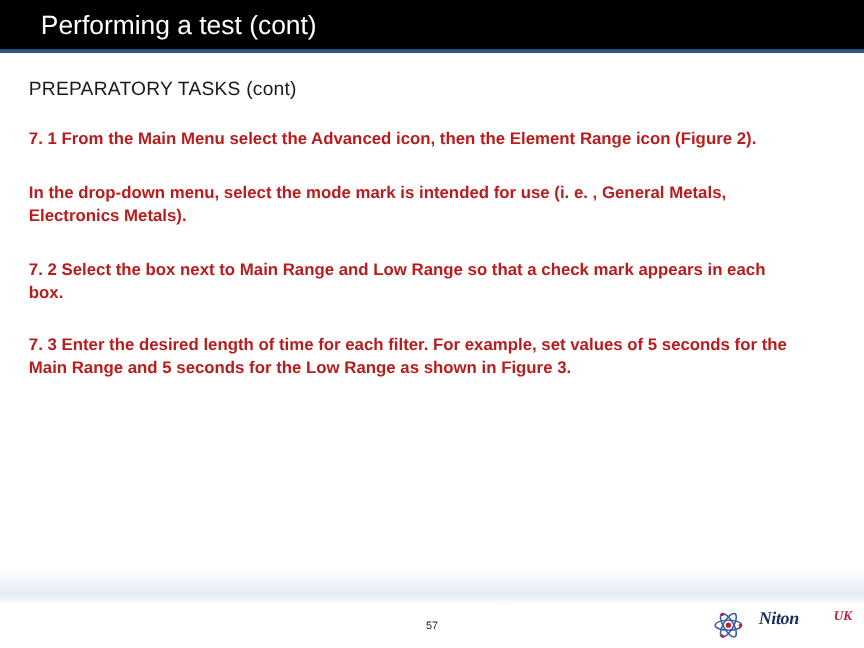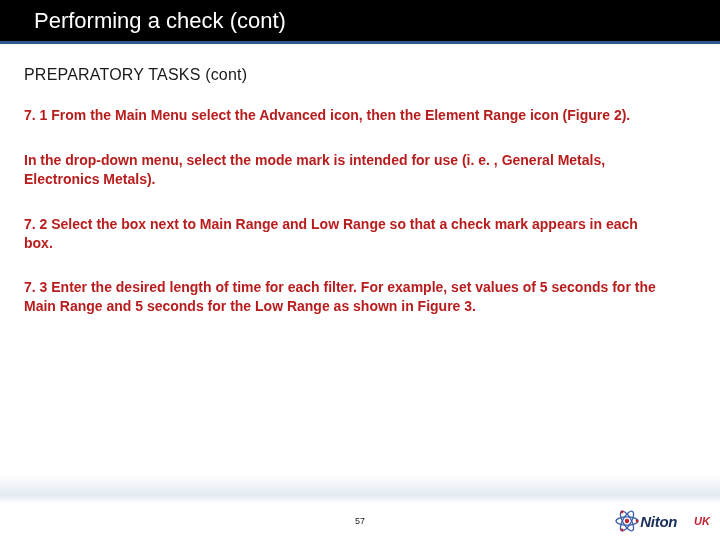--- a/index.html
+++ b/index.html
@@ -63,43 +63,43 @@
     left: 50%;
     transform: translateX(-50%);
     font-size: 9px;
     color: #222;
   }
   .logo {
     position: absolute;
     bottom: 6px;
     right: 10px;
     display: flex;
-    align-items: center;
-    gap: 0;
+    gap: 12px;
+    font-family: Liberation Serif, serif;
   }
   .logo-text {
     font-size: 15px;
     font-weight: 700;
     font-style: italic;
     color: #1a2e5a;
     letter-spacing: -0.3px;
   }
   .logo-sub {
     font-size: 11px;
     font-weight: 700;
     font-style: italic;
     color: #c02030;
     margin-left: 17px;
   }
 </style>
 </head>
 <body>
 
 <div class="title-bar">
-  <span>Performing a check (cont)</span>
+  <span>Performing a test (cont)</span>
 </div>
 
 <div class="content">
   <div class="section-heading">PREPARATORY TASKS (cont)</div>
   <div class="para">7. 1 From the Main Menu select the Advanced icon, then the Element Range icon (Figure 2).</div>
   <div class="para">In the drop-down menu, select the mode mark is intended for use (i. e. , General Metals, Electronics Metals).</div>
   <div class="para">7. 2 Select the box next to Main Range and Low Range so that a check mark appears in each box.</div>
   <div class="para">7. 3 Enter the desired length of time for each filter. For example, set values of 5 seconds for the Main Range and 5 seconds for the Low Range as shown in Figure 3.</div>
 </div>
 

